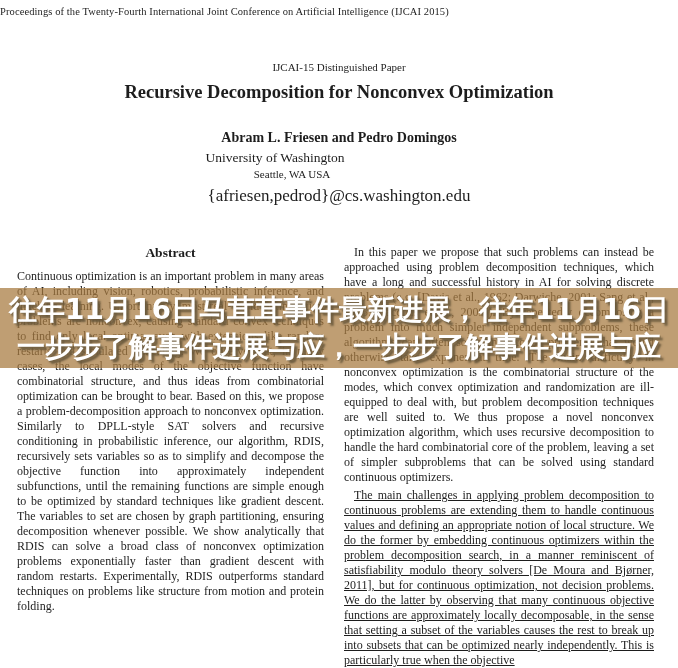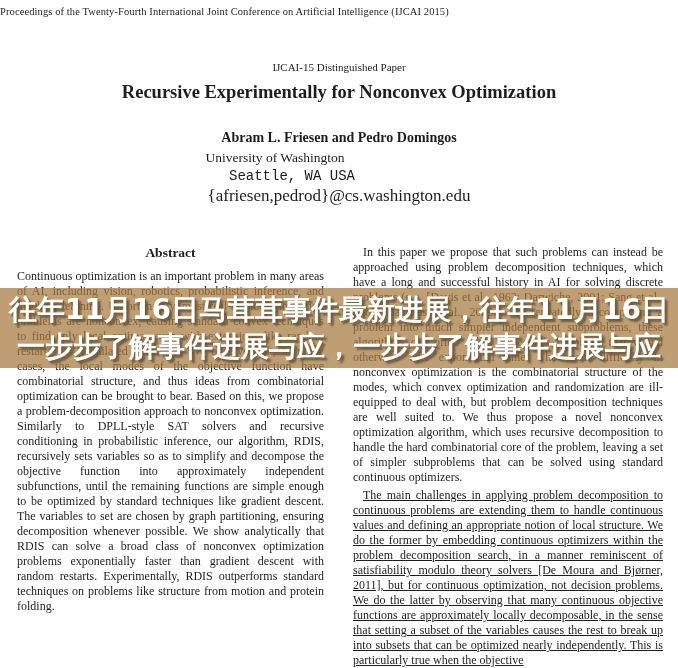--- a/index.html
+++ b/index.html
@@ -21,26 +21,26 @@
   }
   .paper-title {
     position:absolute; top:82px; left:0; width:678px;
     text-align:center; font-size:18.5px; font-weight:bold;
   }
   .authors {
     position:absolute; top:130px; left:0; width:678px;
     text-align:center; font-size:14px; font-weight:bold;
   }
   .affil  { position:absolute; top:150px; left:0; width:550px; text-align:center; font-size:13.5px; }
-  .loc    { position:absolute; top:168px; left:0; width:584px; text-align:center; font-size:14px;font-family:Liberation Mono, monospace; }
+  .loc    { position:absolute; top:168px; left:0; width:584px; text-align:center; font-size:11px; }
   .email  { position:absolute; top:186px; left:0; width:678px; text-align:center; font-size:17px; }
 
   .columns {
     position:absolute; top:245px; left:17px;
-    display:flex; gap:15px;
+    display:flex; gap:6px;
   }
   .col-left  { width:307px; }
   .col-right { width:324px; }
   .abstract-h {
     text-align:center; font-weight:bold; font-size:13.5px;
     margin:0 0 8px 0;
   }
   p.just {
     text-align:justify; font-size:12px; line-height:15px; margin:0;
     color:#1d1d1d;
@@ -61,21 +61,21 @@
     color:#ffffff;
     text-shadow:3px 3px 2px rgba(105,88,60,0.95), 1px 1px 0 rgba(105,88,60,0.6);
     white-space:nowrap;
   }
 </style>
 </head>
 <body>
 
 <div class="proc-header">Proceedings of the Twenty-Fourth International Joint Conference on Artificial Intelligence (IJCAI 2015)</div>
 <div class="distinguished">IJCAI-15 Distinguished Paper</div>
-<div class="paper-title">Recursive Experimentally for Nonconvex Optimization</div>
+<div class="paper-title">Recursive Decomposition for Nonconvex Optimization</div>
 <div class="authors">Abram L. Friesen and Pedro Domingos</div>
 <div class="affil">University of Washington</div>
 <div class="loc">Seattle, WA USA</div>
 <div class="email">{afriesen,pedrod}@cs.washington.edu</div>
 
 <div class="columns">
   <div class="col-left">
     <div class="abstract-h">Abstract</div>
     <p class="just">Continuous optimization is an important problem in many areas of AI, including vision, robotics, probabilistic inference, and machine learning. Unfortunately, most real-world optimization problems are nonconvex, causing standard convex techniques to find only local optima, even with extensions like random restarts and simulated annealing. We observe that, in many cases, the local modes of the objective function have combinatorial structure, and thus ideas from combinatorial optimization can be brought to bear. Based on this, we propose a problem-decomposition approach to nonconvex optimization. Similarly to DPLL-style SAT solvers and recursive conditioning in probabilistic inference, our algorithm, RDIS, recursively sets variables so as to simplify and decompose the objective function into approximately independent subfunctions, until the remaining functions are simple enough to be optimized by standard techniques like gradient descent. The variables to set are chosen by graph partitioning, ensuring decomposition whenever possible. We show analytically that RDIS can solve a broad class of nonconvex optimization problems exponentially faster than gradient descent with random restarts. Experimentally, RDIS outperforms standard techniques on problems like structure from motion and protein folding.</p>
   </div>

